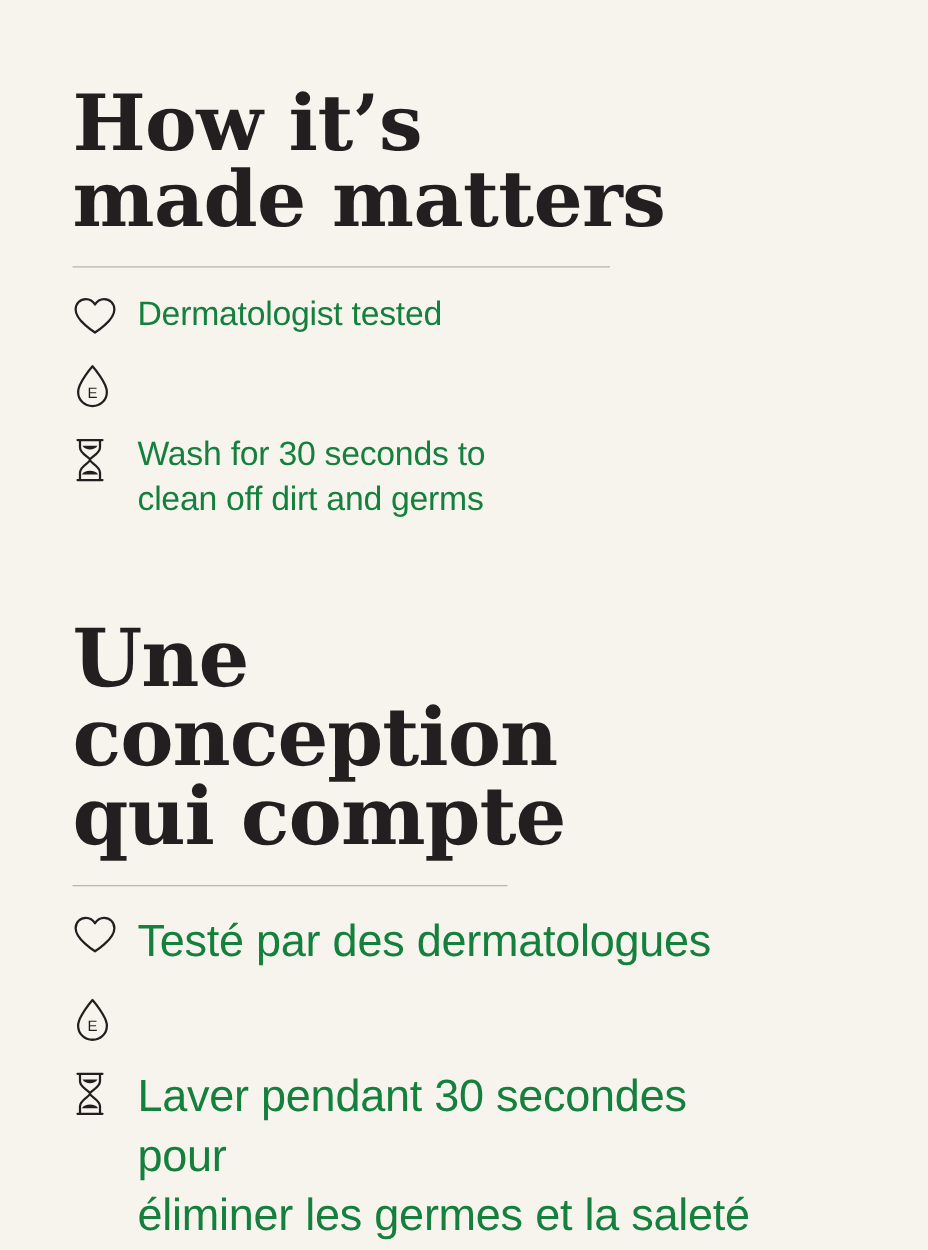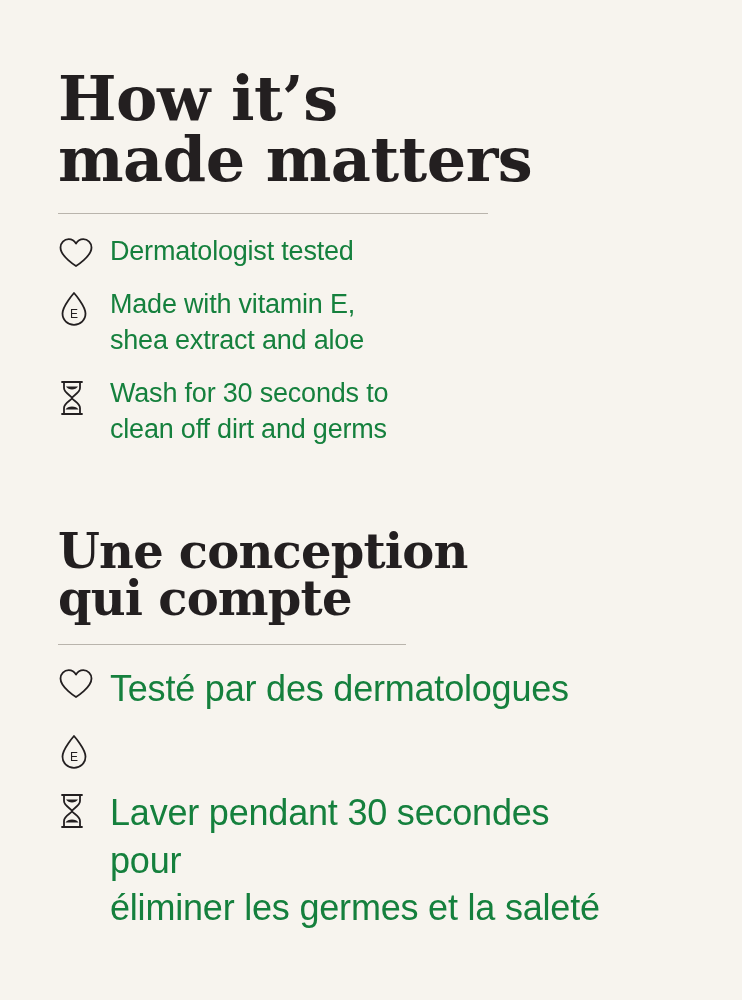--- a/index.html
+++ b/index.html
@@ -33,21 +33,21 @@
     font-weight: bold;
     font-size: 62px;
     line-height: 0.98;
     letter-spacing: -0.5px;
     margin: 0;
     padding: 0;
     color: #231f20;
     white-space: pre-line;
   }
   h1.heading.fr {
-    font-size: 48px;
+    font-size: 64px;
     letter-spacing: -0.8px;
   }
   .rule {
     border: none;
     border-top: 1px solid #b9b4ac;
     margin: 22px 0 0 0;
   }
   .rule.short {
     width: 430px;
   }
@@ -106,22 +106,20 @@
         <span class="feat-text">Dermatologist tested</span>
       </li>
 
       <li>
         <span class="icon-wrap">
           <svg width="32" height="38" viewBox="0 0 32 38" fill="none">
             <path d="M16 3 C16 3 4.5 16 4.5 23.5 C4.5 30 9.6 34.8 16 34.8 C22.4 34.8 27.5 30 27.5 23.5 C27.5 16 16 3 16 3 Z" stroke="#231f20" stroke-width="1.8" stroke-linejoin="round"></path>
             <text x="16" y="28" font-family="Liberation Sans, sans-serif" font-size="12" text-anchor="middle" fill="#231f20">E</text>
           </svg>
         </span>
-        <span class="feat-text">Made with vitamin E,
-shea extract and aloe</span>
       </li>
 
       <li>
         <span class="icon-wrap">
           <svg width="28" height="38" viewBox="0 0 28 38" fill="none">
             <path d="M4 3 H24 M4 35 H24" stroke="#231f20" stroke-width="1.8" stroke-linecap="round"></path>
             <path d="M6 3 V9 C6 14 14 17 14 19 C14 17 22 14 22 9 V3" stroke="#231f20" stroke-width="1.8" stroke-linejoin="round"></path>
             <path d="M6 35 V29 C6 24 14 21 14 19 C14 21 22 24 22 29 V35" stroke="#231f20" stroke-width="1.8" stroke-linejoin="round"></path>
             <path d="M7.5 30.5 C9.5 26.5 18.5 26.5 20.5 30.5 Z" fill="#231f20"></path>
             <path d="M8 7.5 C10.5 11.5 17.5 11.5 20 7.5 Z" fill="#231f20"></path>

